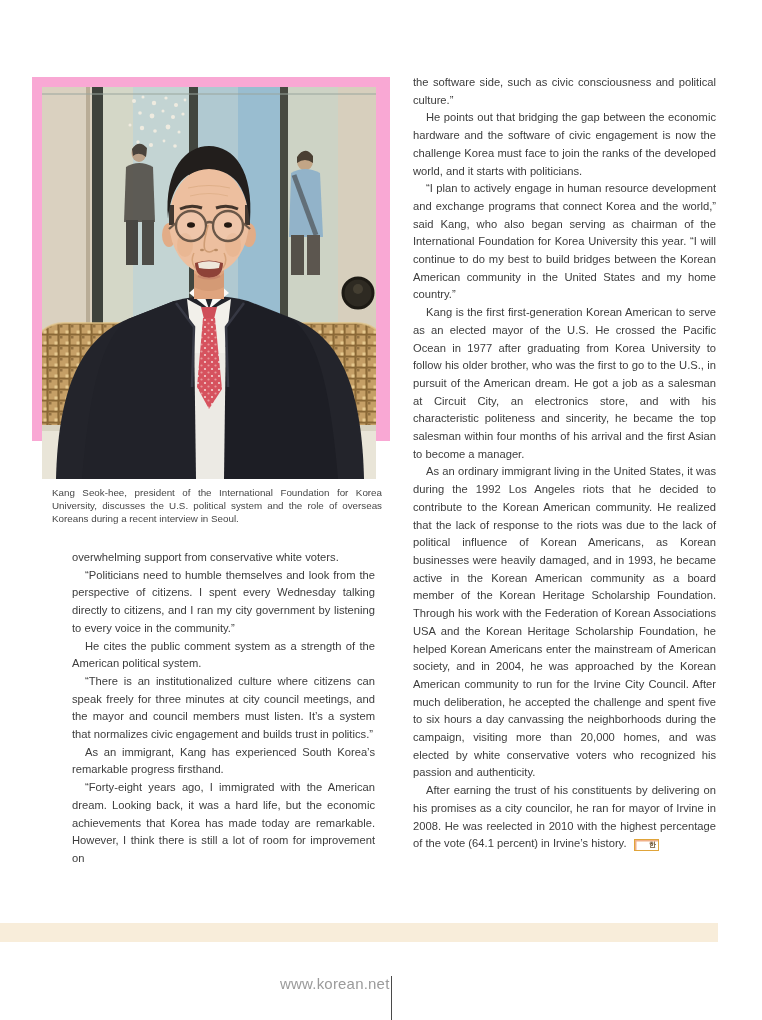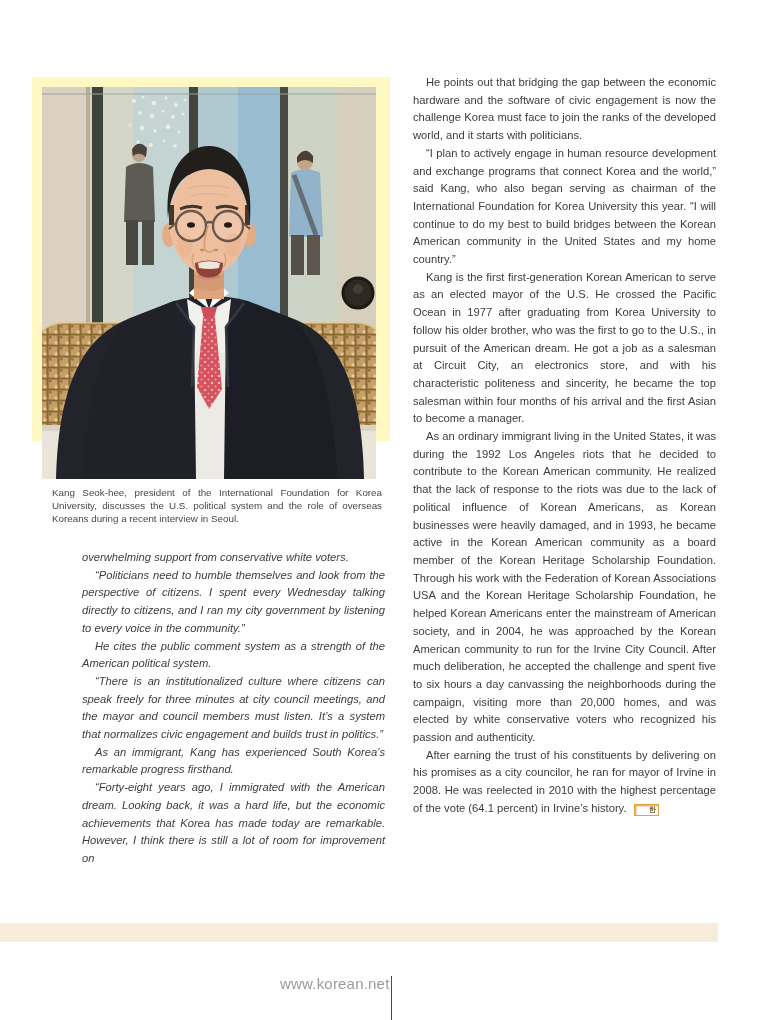--- a/index.html
+++ b/index.html
@@ -4,34 +4,34 @@
 <style>
   html, body { margin: 0; padding: 0; background: #ffffff; }
   body { width: 762px; height: 1020px; overflow: hidden; }
   .page {
     position: relative; width: 762px; height: 1020px; background: #ffffff;
     font-family: "Liberation Sans", sans-serif; color: #3c3c3c;
   }
   
   .photo-block {
     position: absolute; left: 32px; top: 77px; width: 358px; height: 364px;
-    background: #fef9c3; margin: 0;
+    background: #f9a8d4; margin: 0;
   }
   .photo {
     position: absolute; left: 10px; top: 10px; width: 334px; height: 392px;
     overflow: hidden; background: #ccc8b8;
   }
   .photo svg { display: block; }
   .caption {
     position: absolute; left: 20px; top: 409px; width: 330px;
     font-size: 9.8px; line-height: 13px; color: #474747; text-align: justify;
   }
   
   .col { position: absolute; }
-  .col-left  { left: 82px;  top: 549px; width: 303px; font-style: italic; }
+  .col-left  { left: 72px;  top: 549px; width: 303px; }
   .col-right { left: 413px; top: 74px;  width: 303px; }
   .bp {
     margin: 0; font-size: 11.2px; line-height: 17.7px;
     text-align: justify; color: #3c3c3c;
   }
   .ind { text-indent: 13px; }
   .heading {
     margin: 13px 0 3px 0; font-size: 12.8px; line-height: 21px;
     font-weight: bold; color: #f0881d; text-align: justify;
   }
@@ -205,20 +205,21 @@
   <div class="col col-left">
     <p class="bp">overwhelming support from conservative white voters.</p>
     <p class="bp ind">“Politicians need to humble themselves and look from the perspective of citizens. I spent every Wednesday talking directly to citizens, and I ran my city government by listening to every voice in the community.”</p>
     <p class="bp ind">He cites the public comment system as a strength of the American political system.</p>
     <p class="bp ind">“There is an institutionalized culture where citizens can speak freely for three minutes at city council meetings, and the mayor and council members must listen. It’s a system that normalizes civic engagement and builds trust in politics.”</p>
     <p class="bp ind">As an immigrant, Kang has experienced South Korea’s remarkable progress firsthand.</p>
     <p class="bp ind">“Forty-eight years ago, I immigrated with the American dream. Looking back, it was a hard life, but the economic achievements that Korea has made today are remarkable. However, I think there is still a lot of room for improvement on</p>
   </div>
 
   <div class="col col-right">
+    <p class="bp">the software side, such as civic consciousness and political culture.”</p>
     <p class="bp ind">He points out that bridging the gap between the economic hardware and the software of civic engagement is now the challenge Korea must face to join the ranks of the developed world, and it starts with politicians.</p>
     <p class="bp ind">“I plan to actively engage in human resource development and exchange programs that connect Korea and the world,” said Kang, who also began serving as chairman of the International Foundation for Korea University this year. “I will continue to do my best to build bridges between the Korean American community in the United States and my home country.”</p>
     <p class="bp ind">Kang is the first first-generation Korean American to serve as an elected mayor of the U.S. He crossed the Pacific Ocean in 1977 after graduating from Korea University to follow his older brother, who was the first to go to the U.S., in pursuit of the American dream. He got a job as a salesman at Circuit City, an electronics store, and with his characteristic politeness and sincerity, he became the top salesman within four months of his arrival and the first Asian to become a manager.</p>
     <p class="bp ind">As an ordinary immigrant living in the United States, it was during the 1992 Los Angeles riots that he decided to contribute to the Korean American community. He realized that the lack of response to the riots was due to the lack of political influence of Korean Americans, as Korean businesses were heavily damaged, and in 1993, he became active in the Korean American community as a board member of the Korean Heritage Scholarship Foundation. Through his work with the Federation of Korean Associations USA and the Korean Heritage Scholarship Foundation, he helped Korean Americans enter the mainstream of American society, and in 2004, he was approached by the Korean American community to run for the Irvine City Council. After much deliberation, he accepted the challenge and spent five to six hours a day canvassing the neighborhoods during the campaign, visiting more than 20,000 homes, and was elected by white conservative voters who recognized his passion and authenticity.</p>
     <p class="bp ind">
       <span>After earning the trust of his constituents by delivering on his promises as a city councilor, he ran for mayor of Irvine in 2008. He was reelected in 2010 with the highest percentage of the vote (64.1 percent) in Irvine’s history.</span>
       <span class="endmark">한</span>
     </p>
   </div>
 

